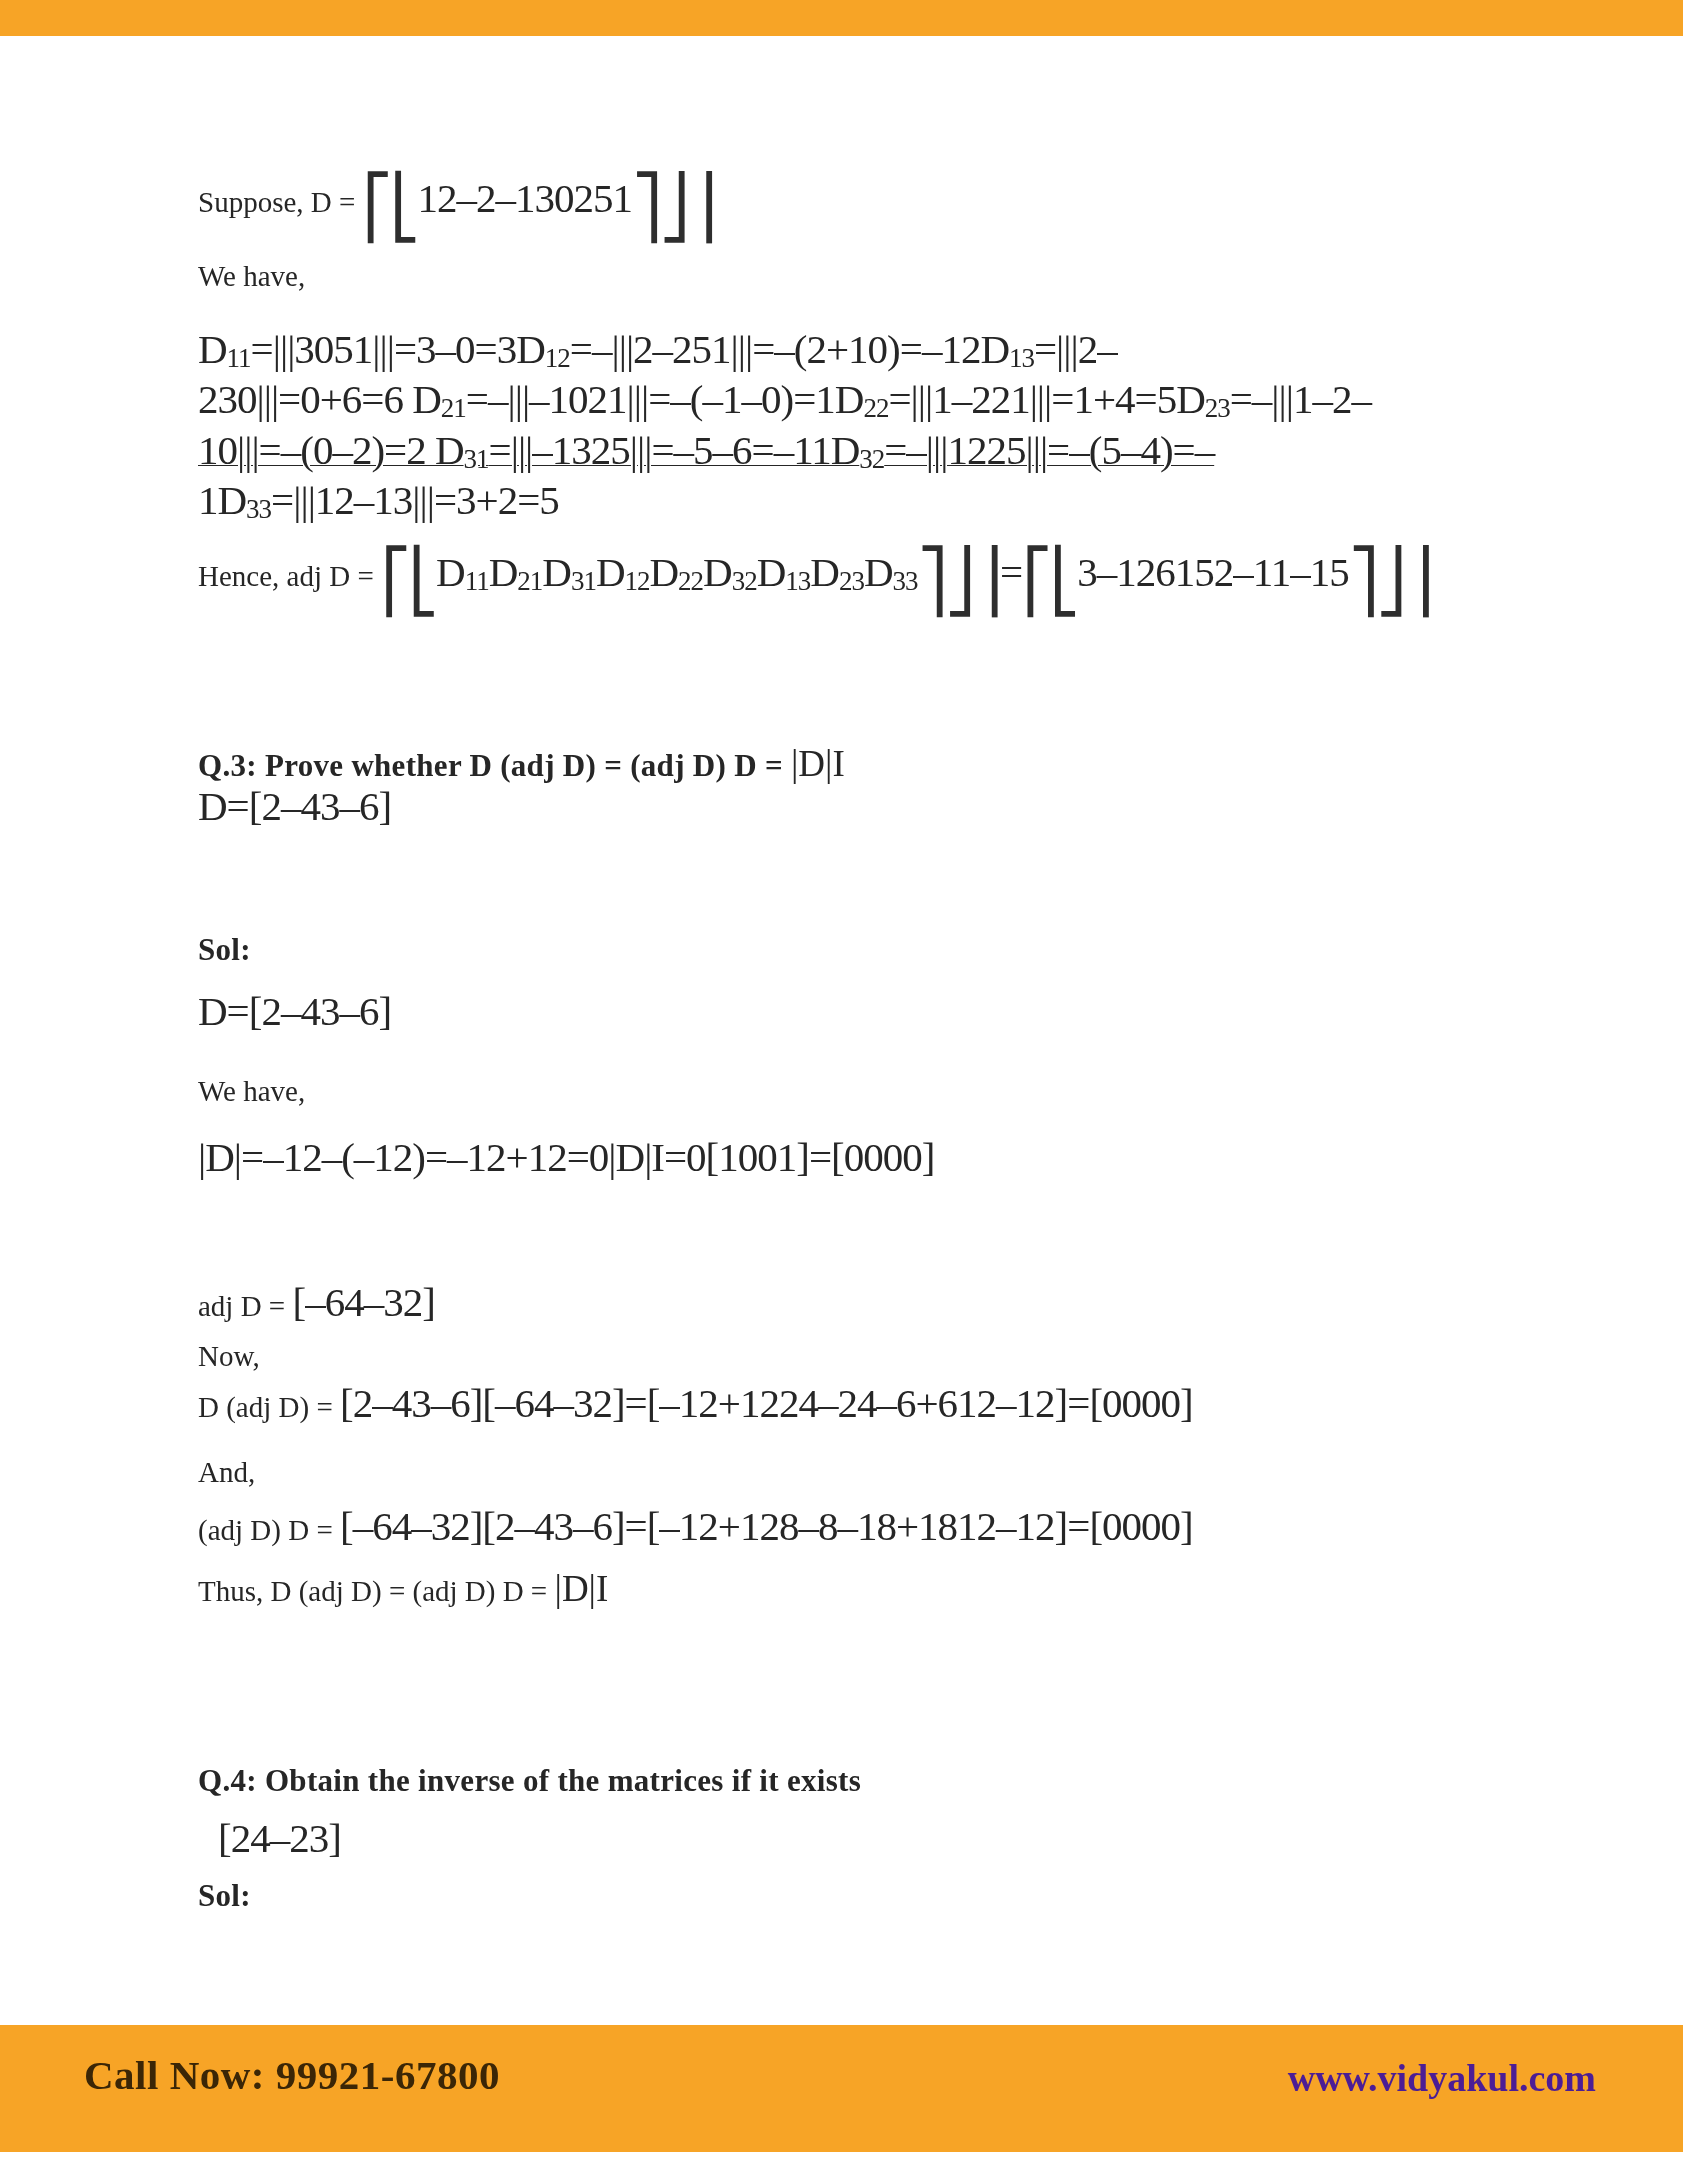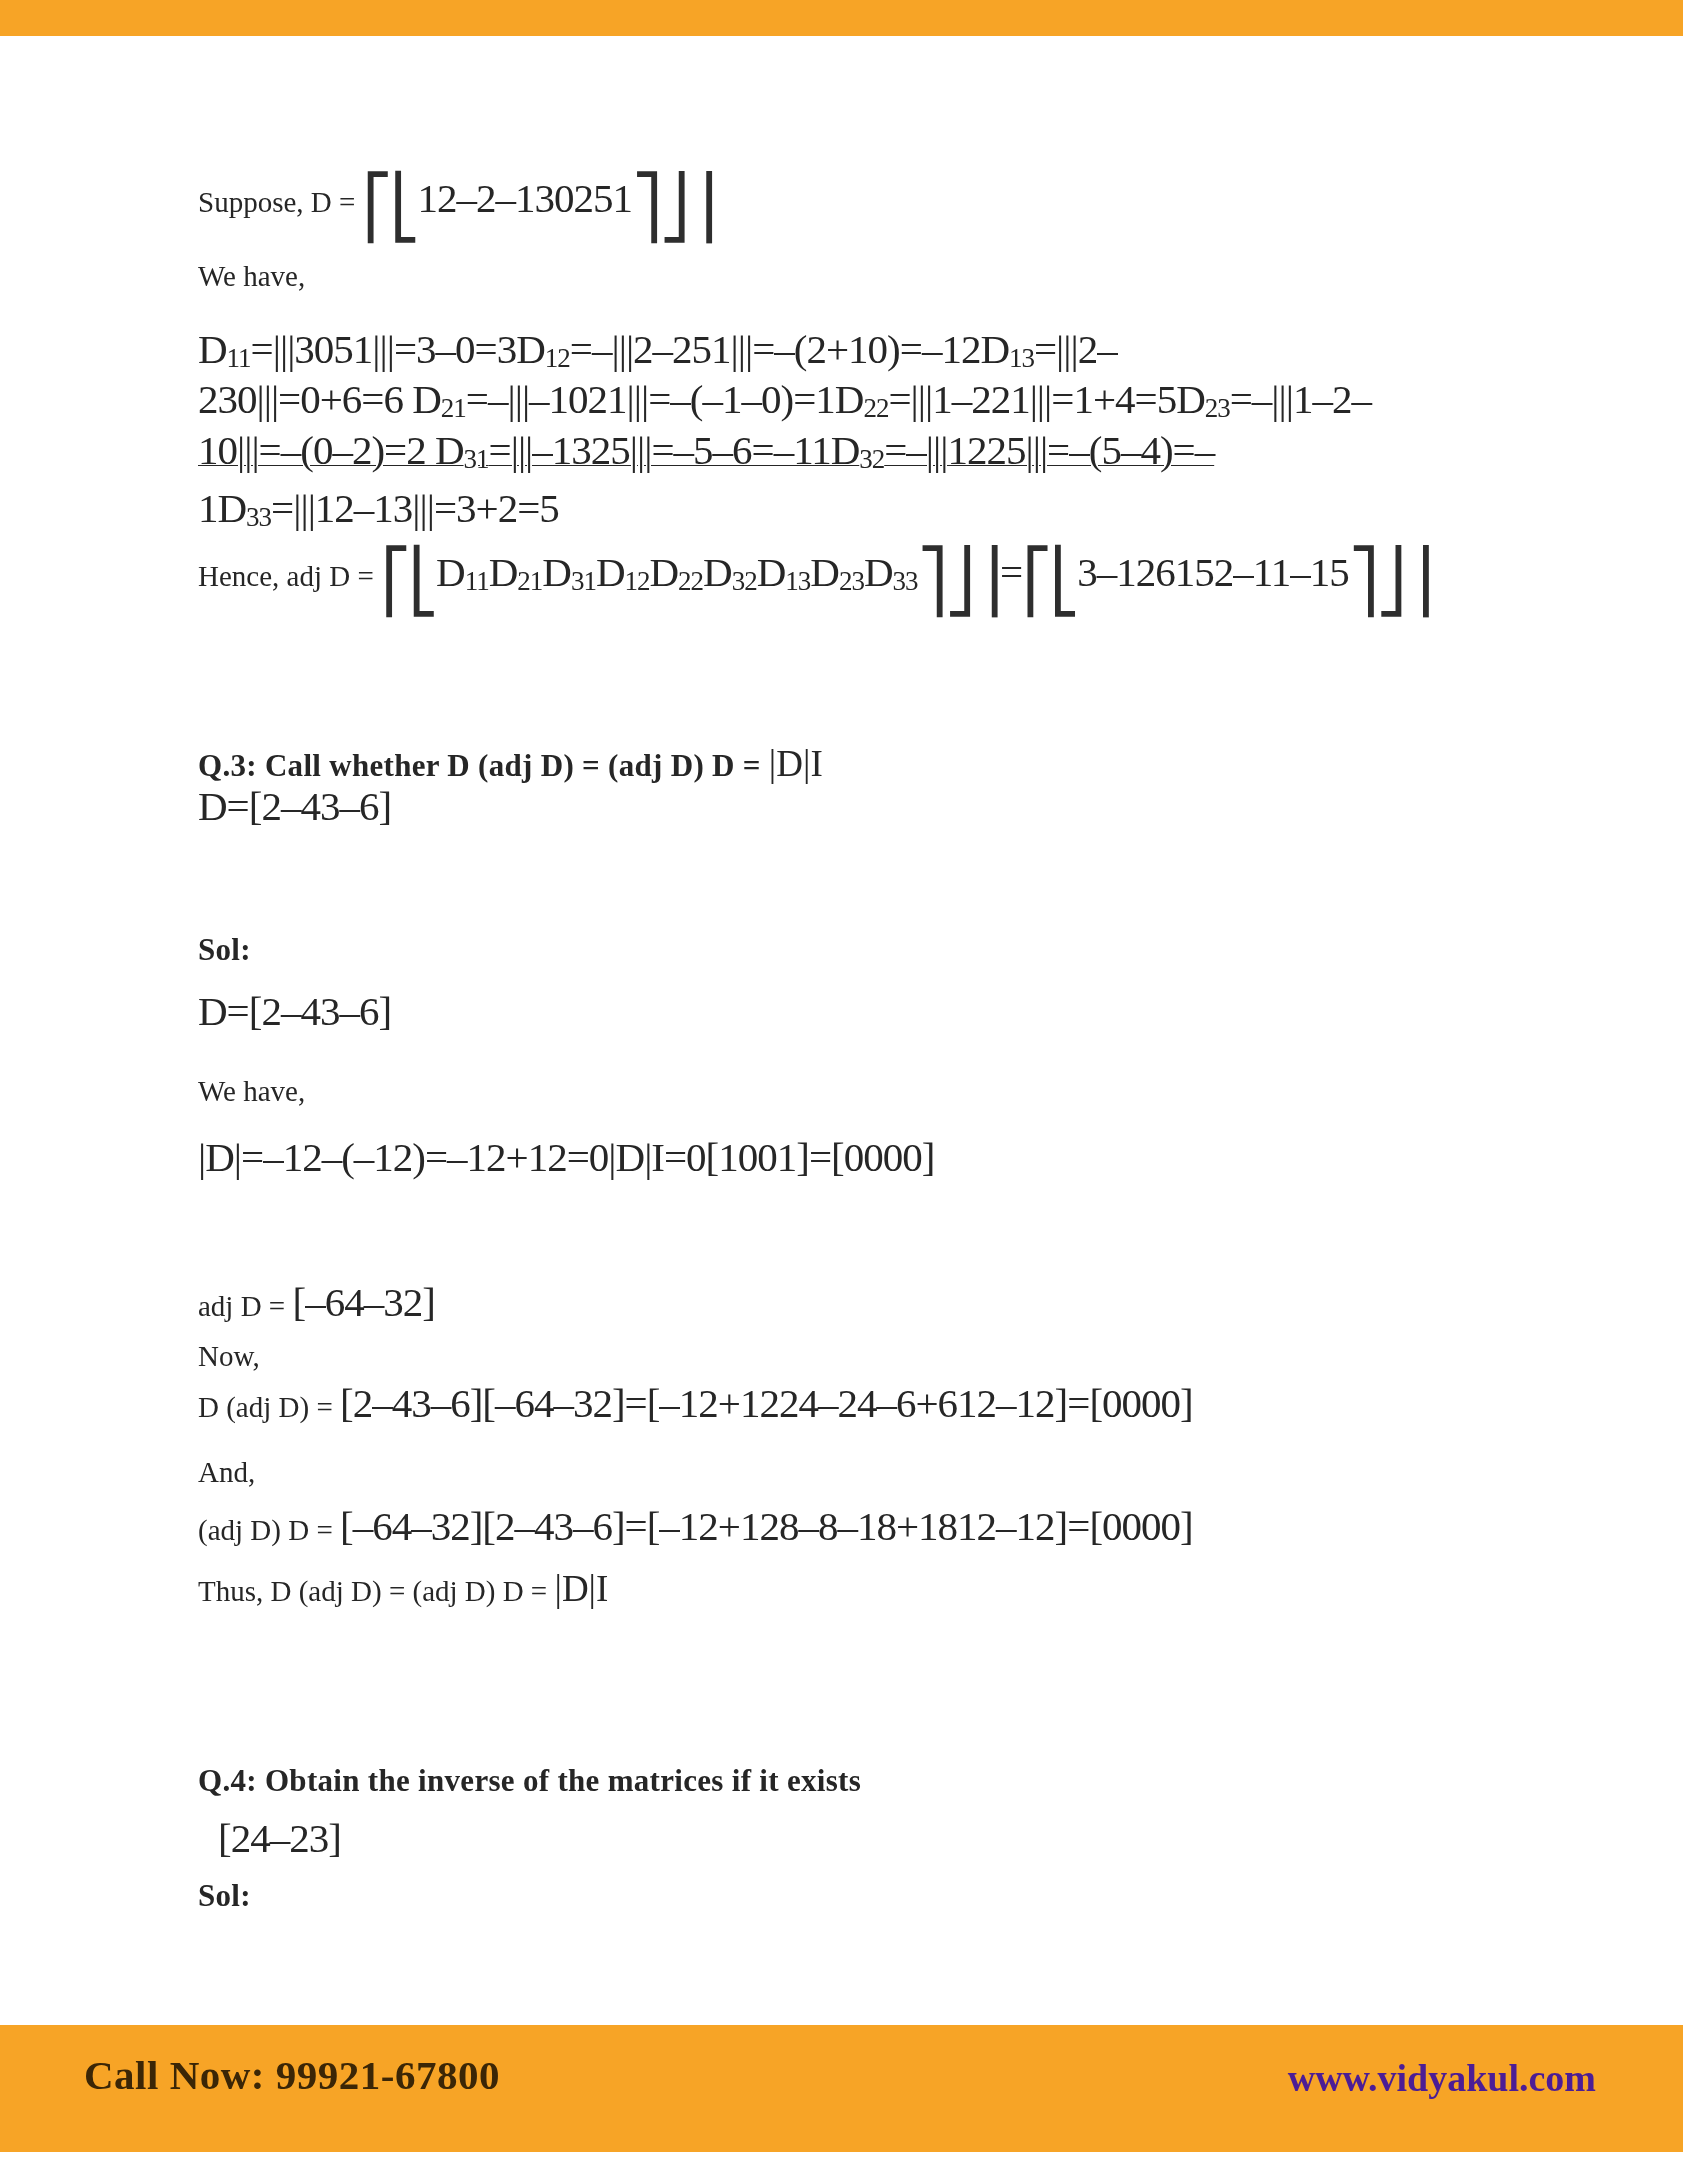--- a/index.html
+++ b/index.html
@@ -47,23 +47,23 @@
 
 <div class="page">
   <div class="top-bar"></div>
 
   <div class="content">
       <div class="line" style="top: 176px;"><span class="sm">Suppose, D = </span><span class="brk">⎡⎣</span><span class="big">12–2–130251</span><span class="brk">⎤⎦⎥</span></div>
       <div class="line" style="top: 259px;"><span class="sm">We have,</span></div>
       <div class="line" style="top: 327px;"><span class="big">D</span><span class="sub">11</span><span class="big">=|||3051|||=3–0=3D</span><span class="sub">12</span><span class="big">=–|||2–251|||=–(2+10)=–12D</span><span class="sub">13</span><span class="big">=|||2–</span></div>
       <div class="line" style="top: 377px;"><span class="big">230|||=0+6=6 D</span><span class="sub">21</span><span class="big">=–|||–1021|||=–(–1–0)=1D</span><span class="sub">22</span><span class="big">=|||1–221|||=1+4=5D</span><span class="sub">23</span><span class="big">=–|||1–2–</span></div>
       <div class="line" style="top: 428px; text-decoration: underline;"><span class="big">10|||=–(0–2)=2 D</span><span class="sub">31</span><span class="big">=|||–1325|||=–5–6=–11D</span><span class="sub">32</span><span class="big">=–|||1225|||=–(5–4)=–</span></div>
-      <div class="line" style="top: 478px; margin-top: 8px;"><span class="big">1D</span><span class="sub">33</span><span class="big">=|||12–13|||=3+2=5</span></div>
+      <div class="line" style="top: 478px;"><span class="big">1D</span><span class="sub">33</span><span class="big">=|||12–13|||=3+2=5</span></div>
       <div class="line" style="top: 550px;"><span class="sm">Hence, adj D = </span><span class="brk">⎡⎣</span><span class="big">D</span><span class="sub">11</span><span class="big">D</span><span class="sub">21</span><span class="big">D</span><span class="sub">31</span><span class="big">D</span><span class="sub">12</span><span class="big">D</span><span class="sub">22</span><span class="big">D</span><span class="sub">32</span><span class="big">D</span><span class="sub">13</span><span class="big">D</span><span class="sub">23</span><span class="big">D</span><span class="sub">33</span><span class="brk">⎤⎦⎥</span><span class="big">=</span><span class="brk">⎡⎣</span><span class="big">3–126152–11–15</span><span class="brk">⎤⎦⎥</span></div>
-      <div class="line" style="top: 744px;"><span class="bold">Q.3: Call whether D (adj D) = (adj D) D = </span><span class="qbig">|D|I</span></div>
+      <div class="line" style="top: 744px;"><span class="bold">Q.3: Prove whether D (adj D) = (adj D) D = </span><span class="qbig">|D|I</span></div>
       <div class="line" style="top: 784px;"><span class="big">D=[2–43–6]</span></div>
       <div class="line" style="top: 931px;"><span class="bold">Sol:</span></div>
       <div class="line" style="top: 989px;"><span class="big">D=[2–43–6]</span></div>
       <div class="line" style="top: 1074px;"><span class="sm">We have,</span></div>
       <div class="line" style="top: 1135px;"><span class="big">|D|=–12–(–12)=–12+12=0|D|I=0[1001]=[0000]</span></div>
       <div class="line" style="top: 1280px;"><span class="sm">adj D = </span><span class="big">[–64–32]</span></div>
       <div class="line" style="top: 1339px;"><span class="sm">Now,</span></div>
       <div class="line" style="top: 1381px;"><span class="sm">D (adj D) = </span><span class="big">[2–43–6][–64–32]=[–12+1224–24–6+612–12]=[0000]</span></div>
       <div class="line" style="top: 1455px;"><span class="sm">And,</span></div>
       <div class="line" style="top: 1504px;"><span class="sm">(adj D) D = </span><span class="big">[–64–32][2–43–6]=[–12+128–8–18+1812–12]=[0000]</span></div>

